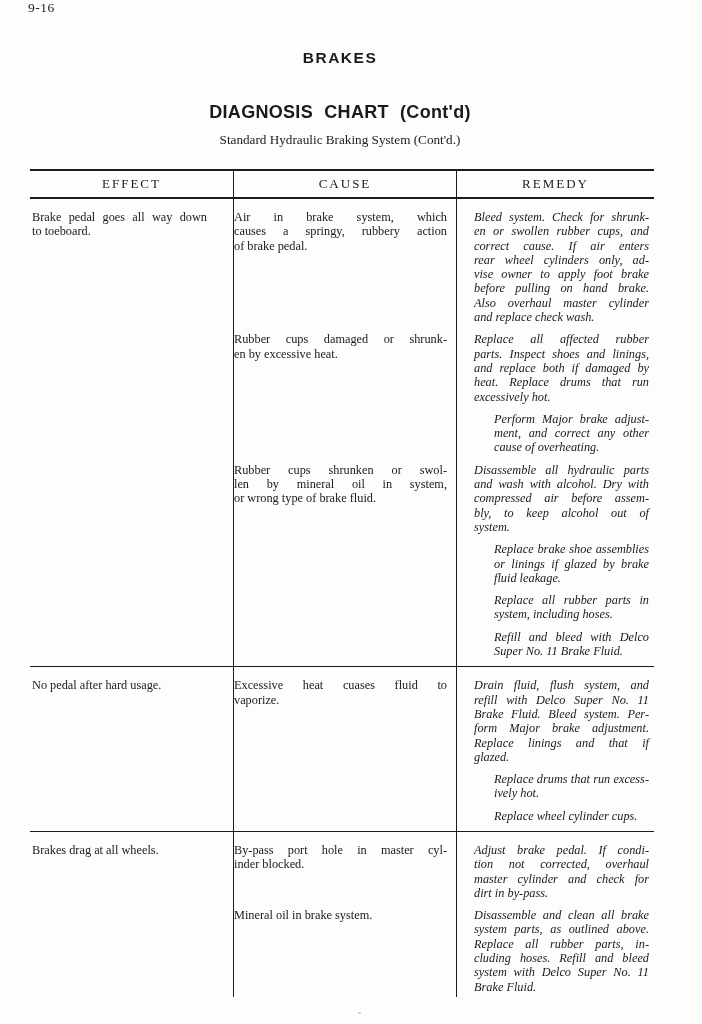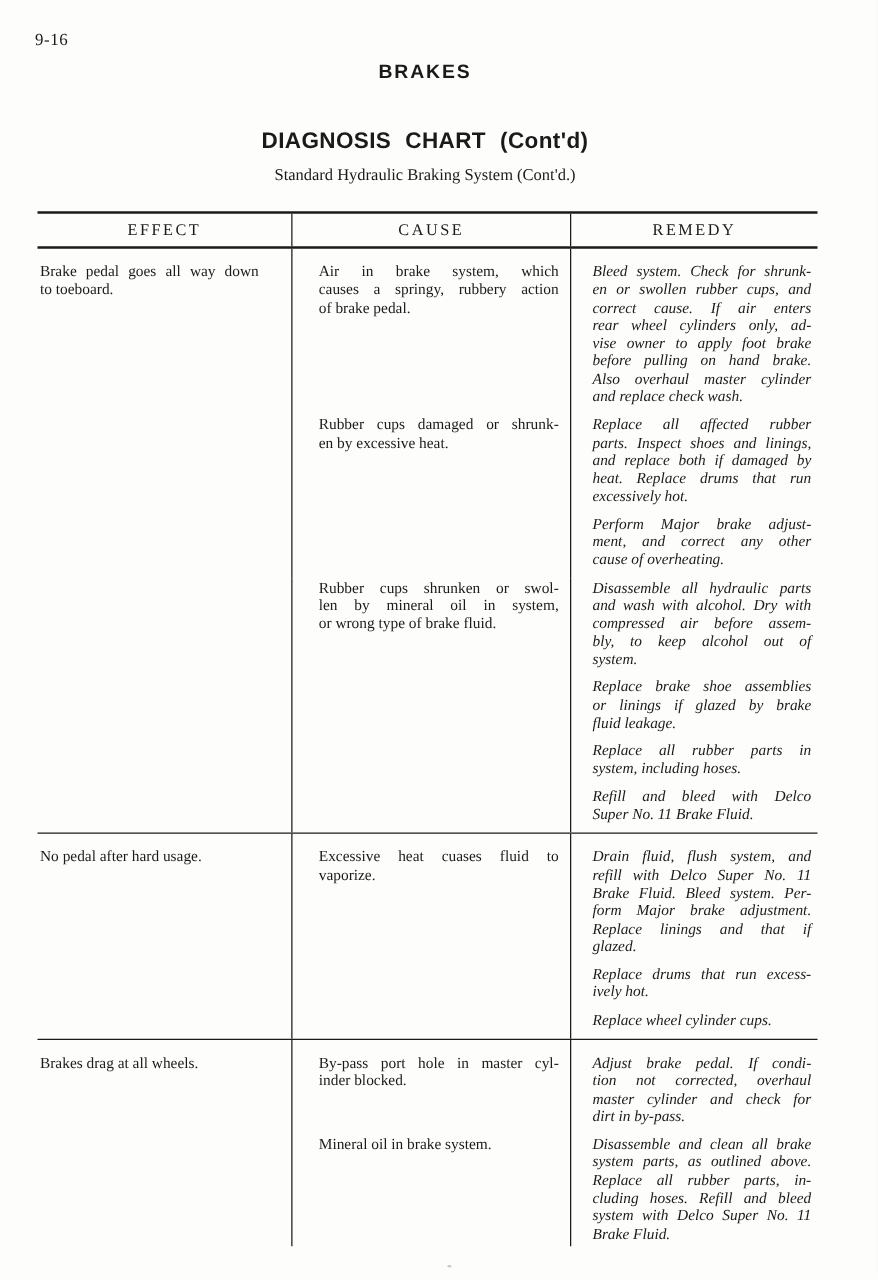--- a/index.html
+++ b/index.html
@@ -3,21 +3,21 @@
 <meta charset="utf-8">
 <style>
   html,body { margin:0; padding:0; }
   body { width:702px; height:1024px; background:#e8e8e6; }
   .page {
     position:relative; width:702px; height:1024px;
     background:#fdfdfb; overflow:hidden;
     font-family:"Liberation Serif", serif; color:#1a1a1a;
   }
   .page-number {
-    position:absolute; left:28px; top:24px;
+    position:absolute; left:28px; top:0;
     font-size:13.5px; letter-spacing:0.5px;
   }
   .titles { position:absolute; left:-11px; top:0; width:702px; text-align:center; }
   .section-title {
     position:absolute; top:49px; left:0; width:100%;
     font-family:"Liberation Sans", sans-serif; font-weight:700;
     font-size:15.5px; letter-spacing:1.5px;
   }
   .chart-title {
     position:absolute; top:102px; left:0; width:100%;
@@ -42,23 +42,23 @@
   }
   .th.mid, .td.mid { border-left:1.5px solid #1b1b1b; }
   .th.rgt, .td.rgt { border-left:1.5px solid #1b1b1b; }
   .tbody { font-size:12.3px; line-height:14.3px; }
   .subrow { display:grid; grid-template-columns:203px 223px 198px; }
   .subrow.row-sep { border-top:1.5px solid #1b1b1b; }
   .td { box-sizing:border-box; padding-bottom:8px; }
   .subrow.row-start .td { padding-top:11px; }
   .subrow.table-end .td { padding-bottom:3px; }
   .td.eff { padding-left:2px;  padding-right:26px; }
-  .td.mid { padding-left:21px; padding-right:9px; }
+  .td.mid { padding-right:9px; }
   .td.rgt { padding-left:17px;  padding-right:5px;font-style:italic; }
-  .para + .para { margin-top:8px; }
+  .para + .para { margin-top:8px;margin-left:20px; }
   .line { text-align:justify; text-align-last:justify; white-space:nowrap; }
   .line.last { text-align:center; text-align-last:left; white-space:normal; }
   .scan-speck {
     position:absolute; left:358px; top:1012px; width:3px; height:2px;
     background:#c9c9c5; border-radius:50%;
   }
 </style>
 </head>
 <body>
 

